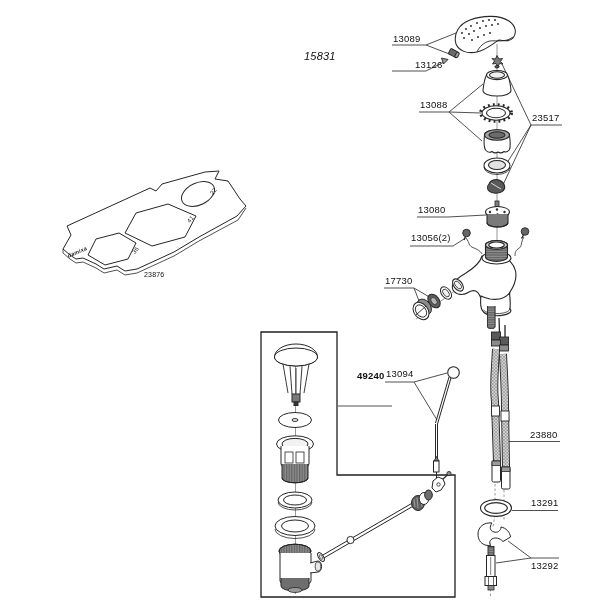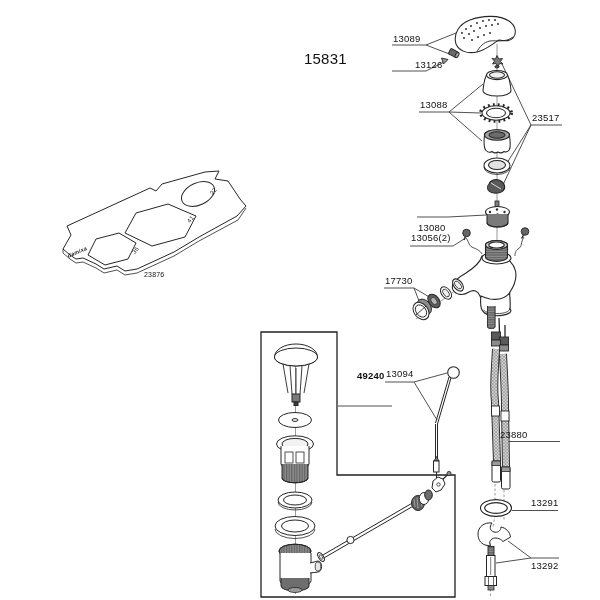--- a/index.html
+++ b/index.html
@@ -1,21 +1,21 @@
 <!DOCTYPE html>
 <html><head>
 <meta charset="utf-8">
 <style>
   html,body{margin:0;padding:0;background:#fff;}
   .stage{position:relative;width:600px;height:600px;background:#ffffff;overflow:hidden;
          font-family:"Liberation Sans",sans-serif;}
   .stage svg{position:absolute;left:0;top:0;}
   .lbl{position:absolute;font:9.5px/1.05 "Liberation Sans",sans-serif;color:#101010;
        white-space:nowrap;letter-spacing:.2px;}
-  .lbl.model{font-size:15px;}
+  .lbl.model{font-size:11px;font-style:italic;}
   .lbl.tiny{font-size:7px;}
   .lbl.plate-num{font-size:6px;transform:rotate(-50deg);transform-origin:left top;color:#222;}
   .lbl.plate-brand{font-size:5.5px;font-style:italic;font-weight:bold;
        transform:rotate(-23deg);transform-origin:left top;color:#222;letter-spacing:.3px;}
 </style>
 </head>
 <body>
 
 <div class="stage">
 
@@ -288,26 +288,26 @@
     <line x1="493.5" y1="577" x2="493.5" y2="585" stroke-width="0.7"></line>
     <rect x="488" y="585.5" width="6" height="4.5" fill="#8e8e8e" stroke-width="0.8"></rect>
   </g>
 </svg>
 
 <span class="lbl model" style="left:304px;top:51px;">15831</span>
 <span class="lbl" style="left:393px;top:34px;">13089</span>
 <span class="lbl" style="left:415px;top:60px;">13126</span>
 <span class="lbl" style="left:420px;top:100px;">13088</span>
 <span class="lbl" style="left:532px;top:113px;">23517</span>
-<span class="lbl" style="left:418px;top:223px;">13080</span>
+<span class="lbl" style="left:418px;top:205px;">13080</span>
 <span class="lbl" style="left:411px;top:233px;text-align:right;">13056(2)</span>
 <span class="lbl" style="left:385px;top:276px;">17730</span>
 <span class="lbl" style="left:386px;top:369px;">13094</span>
 <span class="lbl" style="left:357px;top:371px;font-weight:bold;">49240</span>
-<span class="lbl" style="left:500px;top:430px;">23880</span>
+<span class="lbl" style="left:530px;top:430px;">23880</span>
 <span class="lbl" style="left:531px;top:498px;">13291</span>
 <span class="lbl" style="left:531px;top:561px;">13292</span>
 <span class="lbl tiny" style="left:144px;top:271px;">23876</span>
 
 <span class="lbl plate-num" style="left:209px;top:192px;">22</span>
 <span class="lbl plate-num" style="left:186px;top:220px;">41</span>
 <span class="lbl plate-num" style="left:131px;top:251px;">36</span>
 <span class="lbl plate-brand" style="left:67px;top:254px;">damixa</span>
 
 </div>

